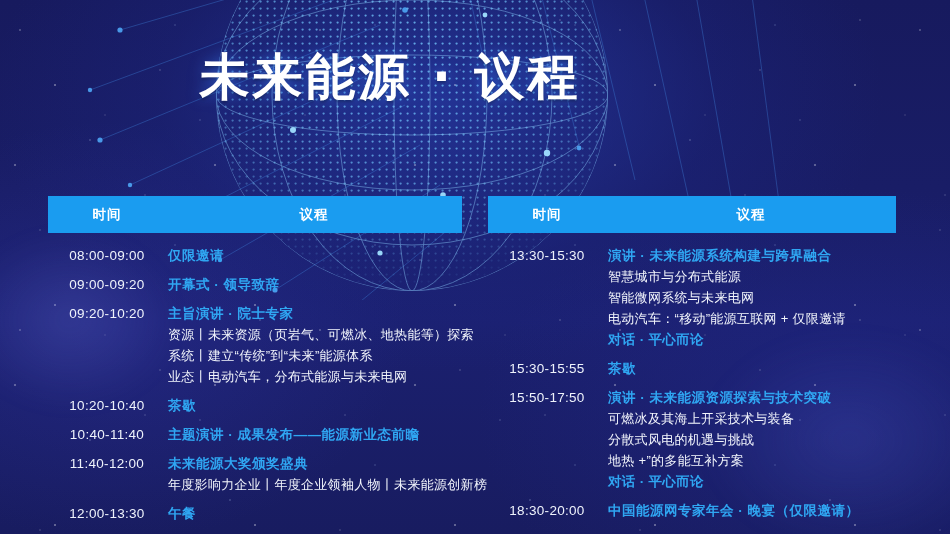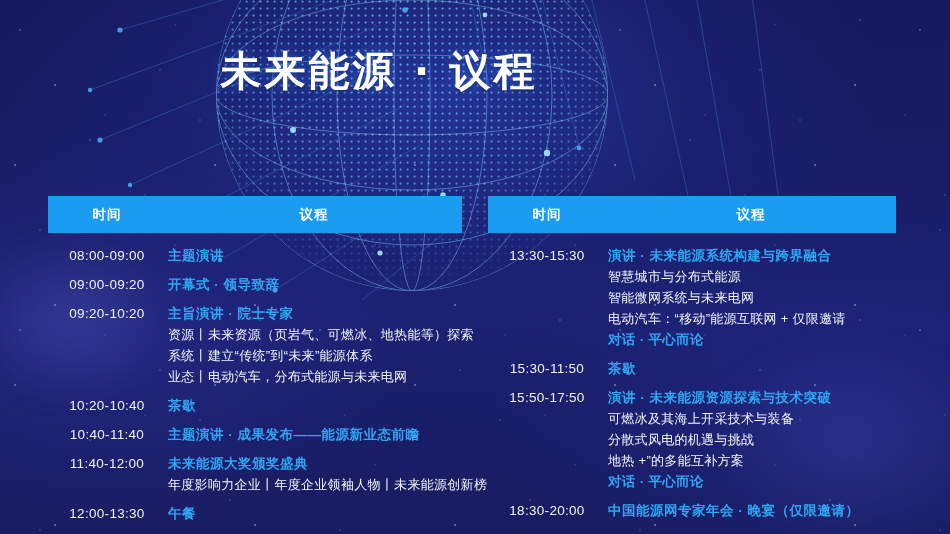--- a/index.html
+++ b/index.html
@@ -86,27 +86,28 @@
   .rays svg { display:block; width:100%; height:100%; }
 
   
   #title {
     position: absolute;
     left: 0;
     top: 44px;
     width: 758px;
     text-align: center;
     font-family: "DejaVu Sans", "Liberation Sans", sans-serif;
-    font-size: 41px;
+    font-size: 50px;
     font-weight: bold;
     letter-spacing: 3px;
     color: #ffffff;
     text-shadow: 0 0 14px rgba(60,130,255,0.55), 0 2px 3px rgba(0,0,0,0.35);
     z-index: 5;
     white-space: nowrap;
+    padding-left: 11px;
   }
 
   
   .table {
     position: absolute;
     top: 196px;
     z-index: 4;
   }
   #table-left  { left: 48px;  width: 414px; }
   #table-right { left: 488px; width: 408px; }
@@ -272,21 +273,21 @@
 
   <div class="table" id="table-left">
     <div class="thead">
       <div class="th th-time">时间</div>
       <div class="th th-agenda">议程</div>
     </div>
     <div class="tbody">
         <div class="row">
           <div class="cell-time">08:00-09:00</div>
           <div class="cell-agenda">
-            <div class="ag-title">主题演讲</div>
+            <div class="ag-title">仅限邀请</div>
           </div>
         </div>
         <div class="row">
           <div class="cell-time">09:00-09:20</div>
           <div class="cell-agenda">
             <div class="ag-title">开幕式 · 领导致辞</div>
           </div>
         </div>
         <div class="row">
           <div class="cell-time">09:20-10:20</div>
@@ -335,21 +336,21 @@
           <div class="cell-time">13:30-15:30</div>
           <div class="cell-agenda">
             <div class="ag-title">演讲 · 未来能源系统构建与跨界融合</div>
             <div class="ag-sub">智慧城市与分布式能源</div>
             <div class="ag-sub">智能微网系统与未来电网</div>
             <div class="ag-sub">电动汽车：“移动”能源互联网 + 仅限邀请</div>
             <div class="ag-sub accent">对话 · 平心而论</div>
           </div>
         </div>
         <div class="row">
-          <div class="cell-time">15:30-11:50</div>
+          <div class="cell-time">15:30-15:55</div>
           <div class="cell-agenda">
             <div class="ag-title">茶歇</div>
           </div>
         </div>
         <div class="row">
           <div class="cell-time">15:50-17:50</div>
           <div class="cell-agenda">
             <div class="ag-title">演讲 · 未来能源资源探索与技术突破</div>
             <div class="ag-sub">可燃冰及其海上开采技术与装备</div>
             <div class="ag-sub">分散式风电的机遇与挑战</div>

